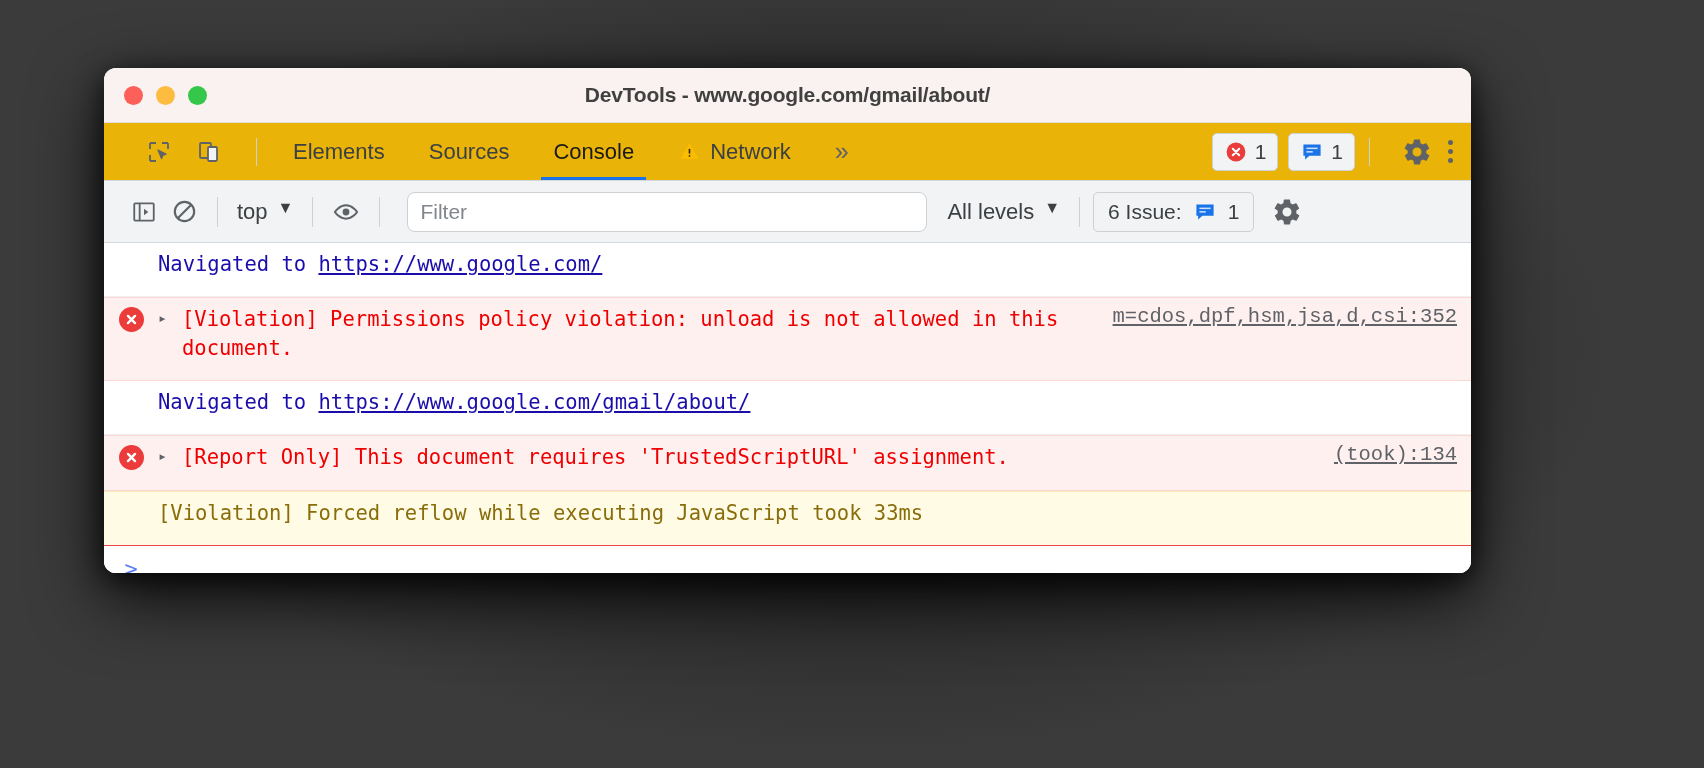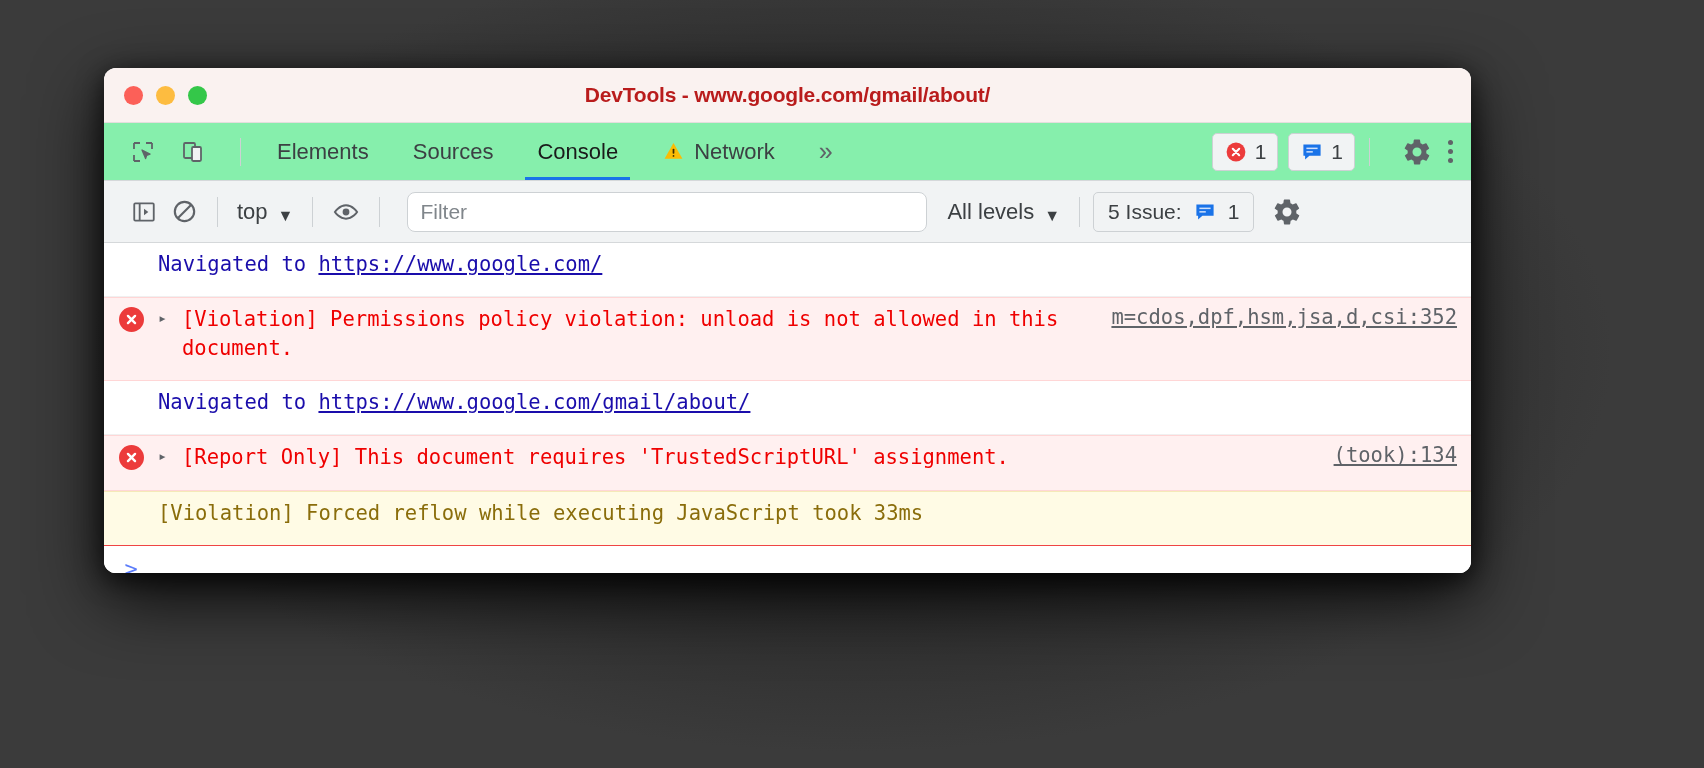--- a/index.html
+++ b/index.html
@@ -34,32 +34,32 @@
     border-bottom: 1px solid #e4dedd;
     display: flex; align-items: center;
   }
   .traffic { display: flex; gap: 13px; margin-left: 20px; }
   .dot { width: 19px; height: 19px; border-radius: 50%; }
   .dot.red { background: #fc6058; }
   .dot.yellow { background: #fdbc40; }
   .dot.green { background: #34c749; }
   .title-text {
     position: absolute; left: 0; right: 0; text-align: center;
-    font-size: 21px; font-weight: bold; color: #b91c1c;
+    font-size: 21px; font-weight: bold; color: #404040;
     letter-spacing: -0.2px;
     pointer-events: none;
   }
 
   
   .tabbar {
     height: 58px;
-    background: #86efac;
+    background: #eab308;
     border-bottom: 1px solid #d5d8da;
     display: flex; align-items: center;
-    padding: 0 16px 0 22px;
+    padding: 0 16px 0 38px;
   }
   .tb-icon {
     width: 34px; height: 34px;
     display: flex; align-items: center; justify-content: center;
     color: #5f6368; margin-right: 16px;
   }
   .vsep { width: 1px; height: 28px; background: #cdd1d4; margin: 0 14px; }
   .tabs { display: flex; align-items: center; height: 100%; }
   .tab {
     font-size: 22px; color: #3c4043;
@@ -98,21 +98,21 @@
     display: flex; align-items: center;
     padding: 0 18px 0 20px;
   }
   .ct-btn {
     width: 40px; height: 40px;
     display: flex; align-items: center; justify-content: center;
     color: #5f6368;
   }
   .ct-sep { width: 1px; height: 30px; background: #cdd1d4; margin: 0 13px; }
   .ct-select {
-    display: flex; align-items: flex-end; gap: 10px;
+    display: flex; align-items: flex-start; gap: 10px;
     font-size: 22px; color: #3c4043;
     padding: 0 6px;
   }
   .ct-select .arrow { font-size: 16px; }
   .filter {
     flex: 1 1 auto;
     height: 40px; margin: 0 14px;
     background: #ffffff;
     border: 1px solid #cdd1d4; border-radius: 8px;
     display: flex; align-items: center;
@@ -152,21 +152,21 @@
     display: flex; align-items: flex-start; justify-content: center;
     padding-top: 2px;
   }
   .row .arrow-tri {
     flex: 0 0 20px; color: #5f6368; font-size: 15px;
     padding-top: 4px; margin-right: 4px;
   }
   .row .body { flex: 1 1 auto; line-height: 1.42; word-break: break-word; }
   .row .src {
     flex: 0 0 auto; margin-left: 16px; white-space: nowrap;
-    text-decoration: underline; color: #444746; cursor: pointer;
+    text-decoration: underline; color: #444746; cursor: pointer; font-family: Liberation Mono, monospace;
   }
 
   .row.info { background: #ffffff; }
   .row.info .body { color: #1a0dab; }
   .row.info .link { color: #1a0dab; text-decoration: underline; }
 
   .row.error {
     background: #fff0f0;
     border-top: 1px solid #ffd6d6;
     border-bottom: 1px solid #ffd6d6;
@@ -333,21 +333,21 @@
     </div>
 
     <div class="ct-select">
       <span>All levels</span>
       <span class="arrow">▼</span>
     </div>
 
     <div class="ct-sep"></div>
 
     <div class="issues-btn">
-      <span>5 Issue:</span>
+      <span>6 Issue:</span>
       <span>
         <svg width="24" height="24" viewBox="0 0 24 24">
           <path d="M3.4 4.6h17.2v11.1H9.4l-4.3 3.9v-3.9H3.4z" fill="#1a73e8"></path>
           <rect x="6.4" y="7.6" width="11.2" height="1.5" fill="#cfe0fb"></rect>
           <rect x="6.4" y="11.1" width="6.4" height="1.5" fill="#cfe0fb"></rect>
         </svg>
       </span>
       <span>1</span>
     </div>
 

